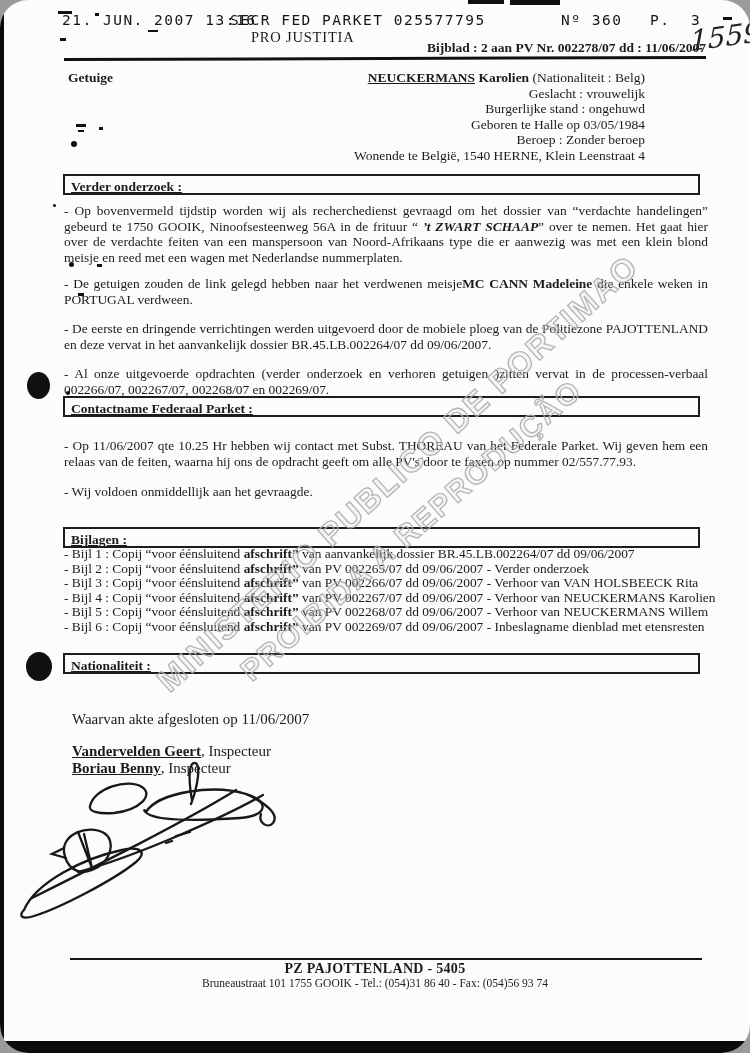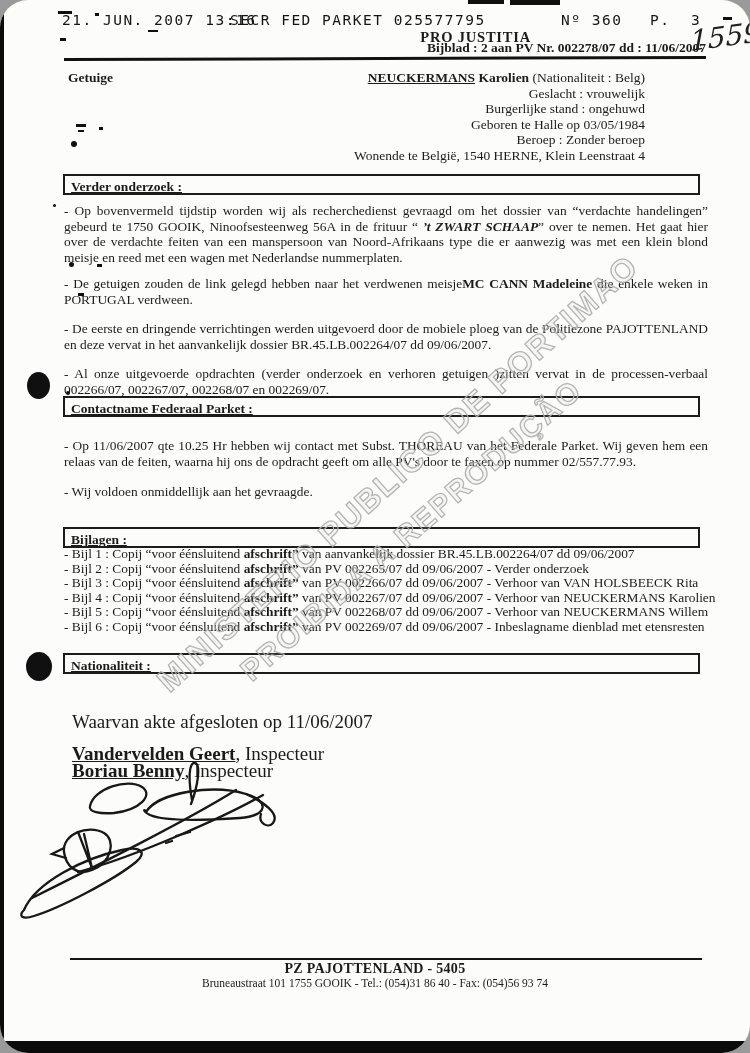--- a/index.html
+++ b/index.html
@@ -3,43 +3,43 @@
 <meta charset="utf-8">
 <style>
   html,body{margin:0;padding:0;background:#9a9a9a;}
   .page{position:relative;width:750px;height:1053px;background:#fcfcfa;overflow:hidden;
         font-family:"Liberation Serif", serif;color:#1b1b1b;border-radius:28px;}
 
   
   .fax{position:absolute;top:12px;font-family:"DejaVu Sans Mono", monospace;
        font-size:14.5px;letter-spacing:1.5px;white-space:pre;color:#141414;}
 
-  .doc-title{position:absolute;top:29px;left:251px;width:280px;text-align:right;
-             font-weight:bold;font-size:14.5px;letter-spacing:0.8px;}
+  .doc-title{position:absolute;top:29px;left:251px;width:280px;text-align:left;
+             font-weight:normal;font-size:14.5px;letter-spacing:0.8px;}
   .bijblad{position:absolute;top:40px;right:44px;font-weight:bold;font-size:13.5px;}
   .hw-number{position:absolute;top:20px;left:690px;font-family:"DejaVu Serif", serif;
              font-style:italic;font-size:28px;color:#222;
              transform:rotate(-8deg) skewX(-8deg);}
 
   .rule-header{position:absolute;top:57px;left:64px;width:642px;height:2.5px;background:#111;
                transform:rotate(-0.2deg);}
 
   .witness-label{position:absolute;top:70px;left:68px;font-weight:bold;font-size:13.5px;}
   .witness-block{position:absolute;top:70px;left:175px;width:470px;
                  font-size:13.5px;line-height:15.6px;}
   .witness-block div{white-space:nowrap;text-align:right;}
 
   .section-box{position:absolute;left:63px;width:637px;box-sizing:border-box;height:21px;
                border:2px solid #1c1c1c;padding:1px 6px 0;background:transparent;}
   .section-box .t{font-weight:bold;text-decoration:underline;font-size:13.5px;line-height:16px;}
 
   .para{position:absolute;left:64px;width:644px;font-size:13.4px;line-height:15.6px;
         text-align:justify;}
   .attach{text-align:left;line-height:14.6px;white-space:nowrap;}
-  .plain{position:absolute;font-size:19px;text-align:right;}
+  .plain{position:absolute;font-size:15px;text-align:right;}
 
   .footer-rule{position:absolute;top:958px;left:70px;width:632px;height:2.2px;background:#151515;}
   .footer-org{position:absolute;top:961px;left:0;width:750px;text-align:center;
               font-size:14px;font-weight:bold;letter-spacing:0.3px;}
   .footer-addr{position:absolute;top:977px;left:0;width:750px;text-align:center;font-size:11.5px;}
 
   
   .watermark{position:absolute;font-family:"Liberation Sans", sans-serif;font-weight:bold;
              white-space:nowrap;pointer-events:none;letter-spacing:2px;
              color:rgba(200,200,200,0.14);-webkit-text-stroke:1.3px #adadad;opacity:.9;}

